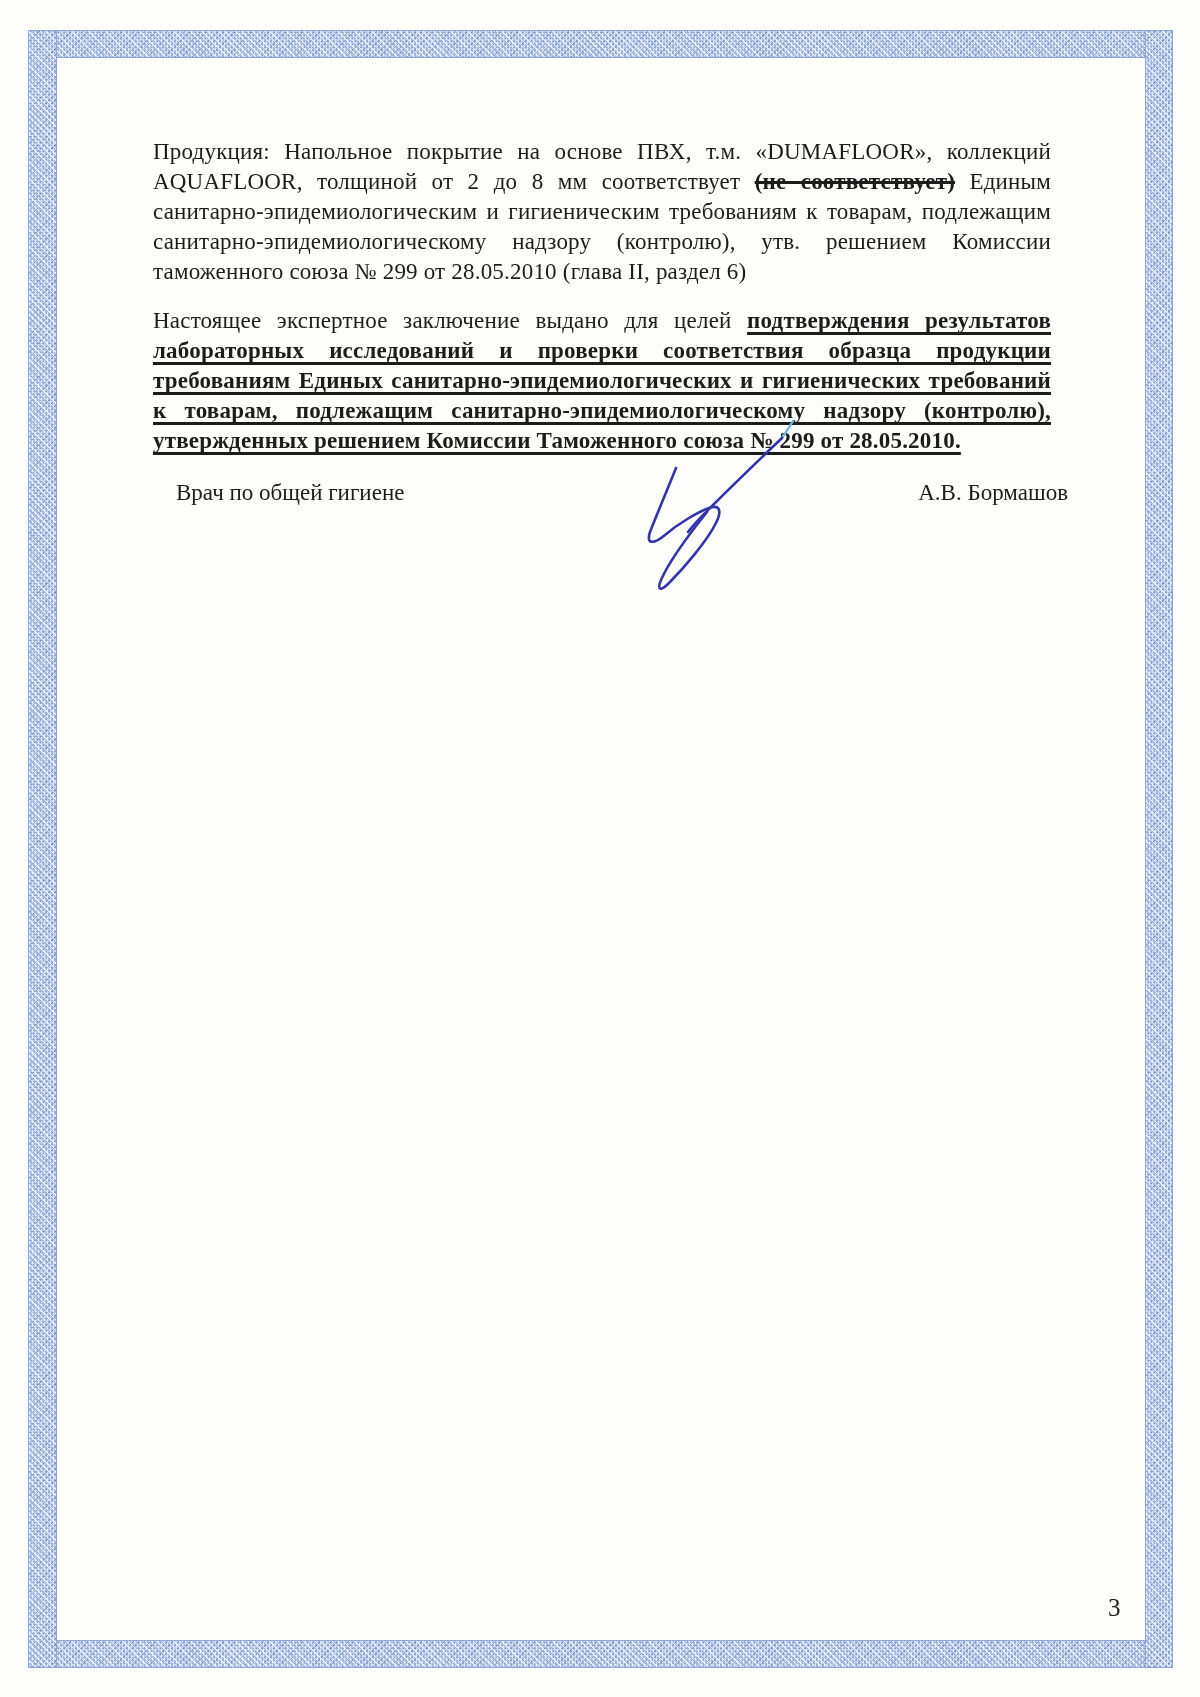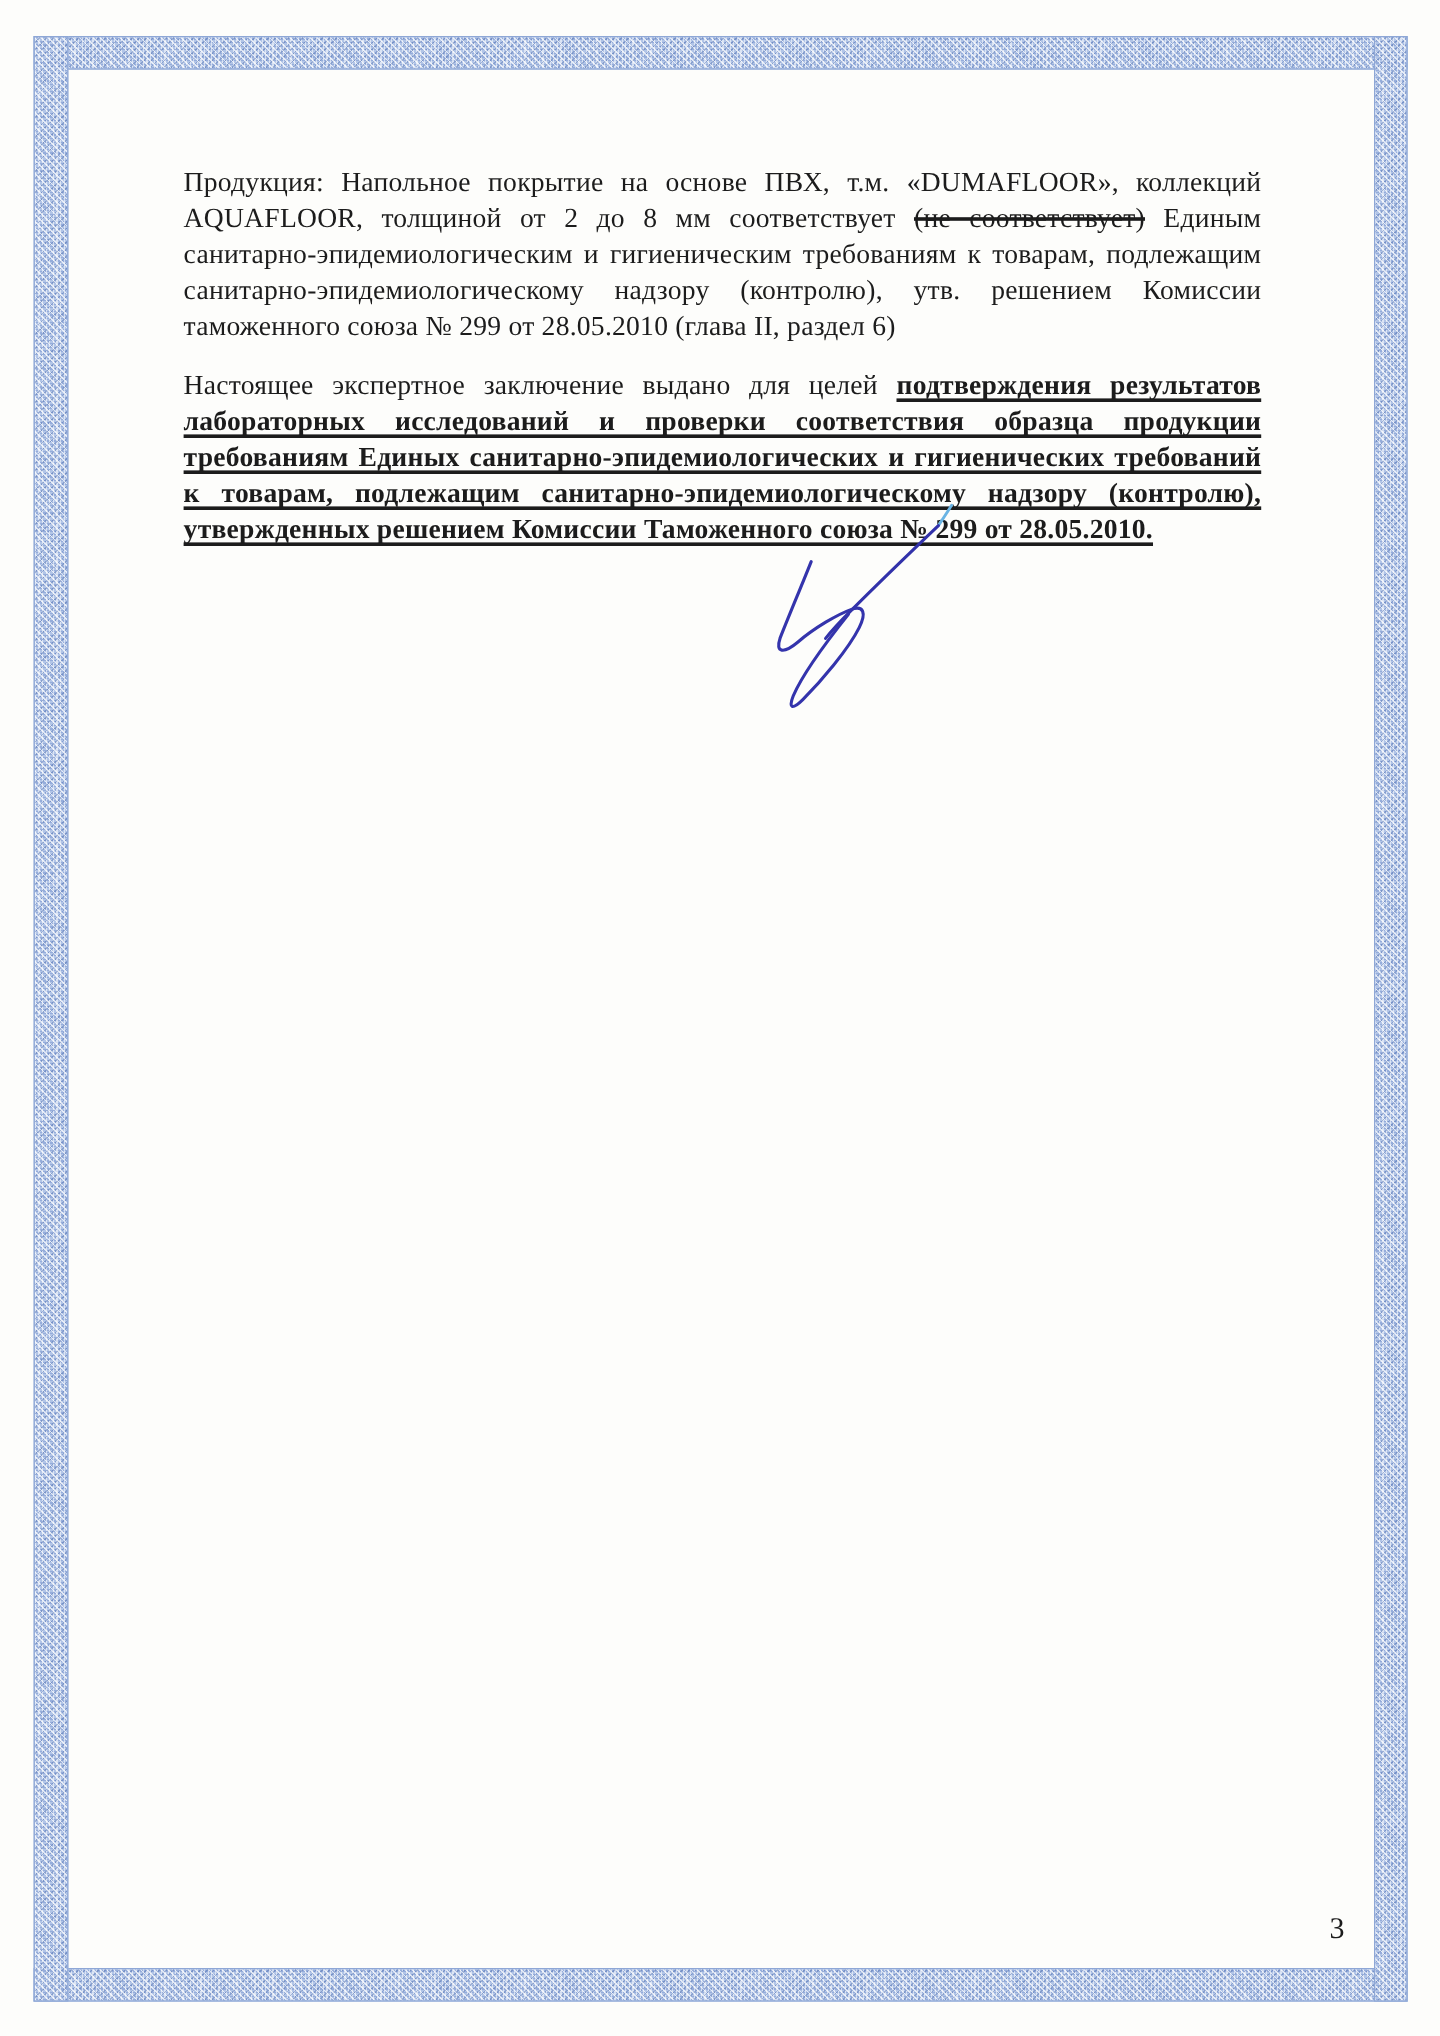--- a/index.html
+++ b/index.html
@@ -34,21 +34,21 @@
     left:153px; width:898px;
     font-size:23px; line-height:30px;
     text-align:justify;
     letter-spacing:0.2px;
   }
   .para-product { top:114px; }
   .para-purpose { top:283px; }
 
   .bold { font-weight:normal; }
   .strike {
-    font-weight:normal;
+    font-weight:bold;
     text-decoration:line-through;
     text-decoration-thickness:2.5px;
   }
   .emph {
     font-weight:bold;
     text-decoration:underline;
     text-decoration-thickness:2.5px;
     text-underline-offset:4px;
     text-decoration-skip-ink:none;
   }
@@ -80,20 +80,24 @@
 
   <div class="band band-top"></div>
   <div class="band band-bottom"></div>
   <div class="band band-left"></div>
   <div class="band band-right"></div>
 
   <p class="para para-product"><span>Продукция: Напольное покрытие на основе ПВХ, т.м. «DUMAFLOOR», коллекций AQUAFLOOR, толщиной от 2 до 8 мм </span><span class="bold">соответствует </span><span class="strike">(не соответствует)</span><span> Единым санитарно-эпидемиологическим и гигиеническим требованиям к товарам, подлежащим санитарно-эпидемиологическому надзору (контролю), утв. решением Комиссии таможенного союза № 299 от 28.05.2010 (глава II, раздел 6)</span></p>
 
   <p class="para para-purpose"><span>Настоящее экспертное заключение выдано для целей </span><span class="emph">подтверждения результатов лабораторных исследований и проверки соответствия образца продукции требованиям Единых санитарно-эпидемиологических и гигиенических требований к товарам, подлежащим санитарно-эпидемиологическому надзору (контролю), утвержденных решением Комиссии Таможенного союза № 299 от 28.05.2010.</span></p>
 
+  <div class="sig-row">
+    <span>Врач по общей гигиене</span>
+    <span>А.В. Бормашов</span>
+  </div>
 
   <svg class="signature-svg" viewBox="0 0 220 190" fill="none" xmlns="http://www.w3.org/2000/svg">
 
     <path d="M 207,23 C 211,17 215,11 218,6" stroke="#6ab4e4" stroke-width="2.4" stroke-linecap="round"></path>
 
     <path d="M 207,23 C 185,44 158,70 135,93 C 128,100 120,108 113,117" stroke="#3232aa" stroke-width="2.6" stroke-linecap="round"></path>
 
     <path d="M 101,53 C 93,73 80,104 75,117 C 71,129 78,130 90,120
              C 104,108 123,97 134,93 C 145,89 147,96 141,108
              C 132,126 109,153 94,168 C 85,177 82,175 86,165

